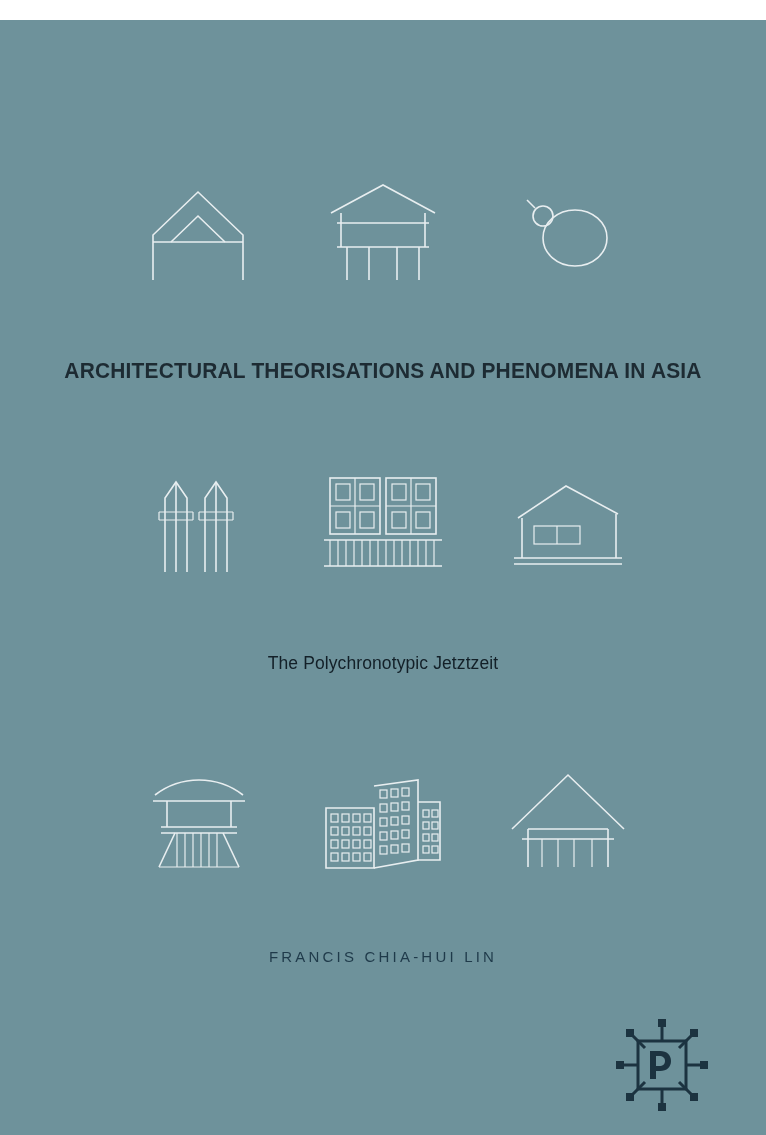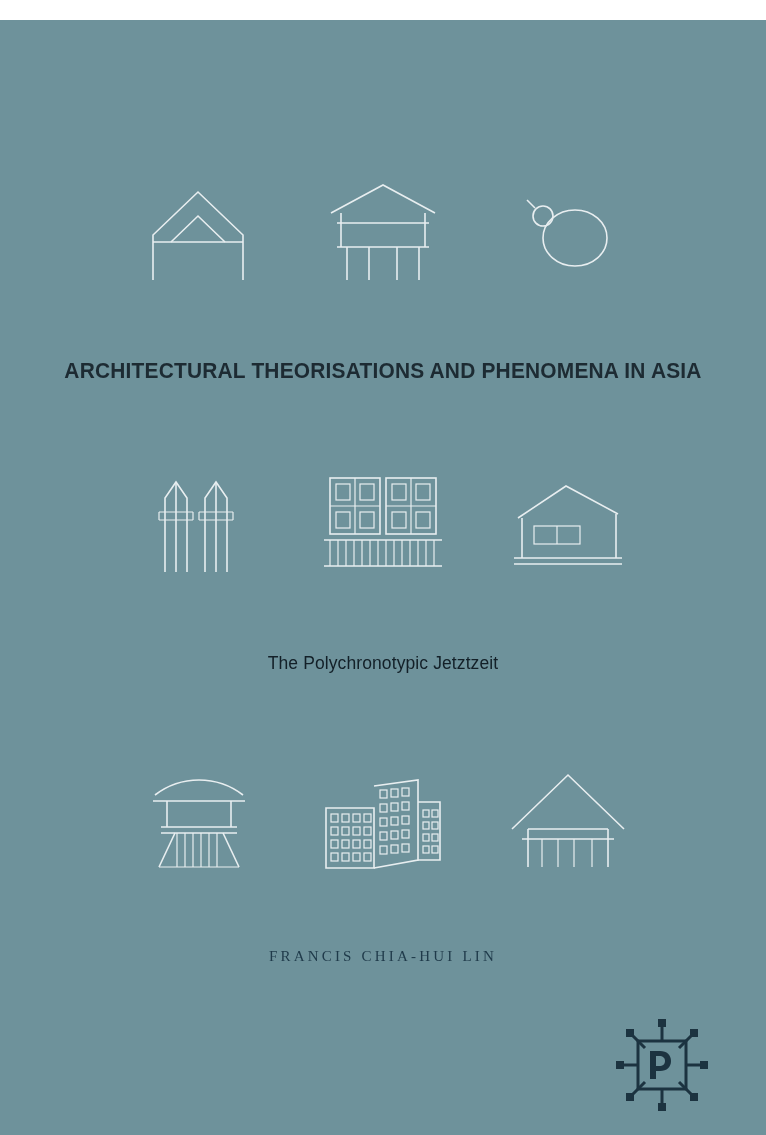--- a/index.html
+++ b/index.html
@@ -74,21 +74,21 @@
     font-size: 17.5px;
     letter-spacing: 0.1px;
   }
   .author {
     position: absolute;
     top: 928px;
     left: 0;
     width: 766px;
     text-align: center;
     color: #1f3a4a;
-    font-family: Liberation Serif, serif;
+    font-family: Liberation Sans, sans-serif;
     font-size: 15px;
     letter-spacing: 3.2px;
   }
   .logo {
     position: absolute;
     left: 612px;
     top: 995px;
     width: 100px;
     height: 100px;
   }

